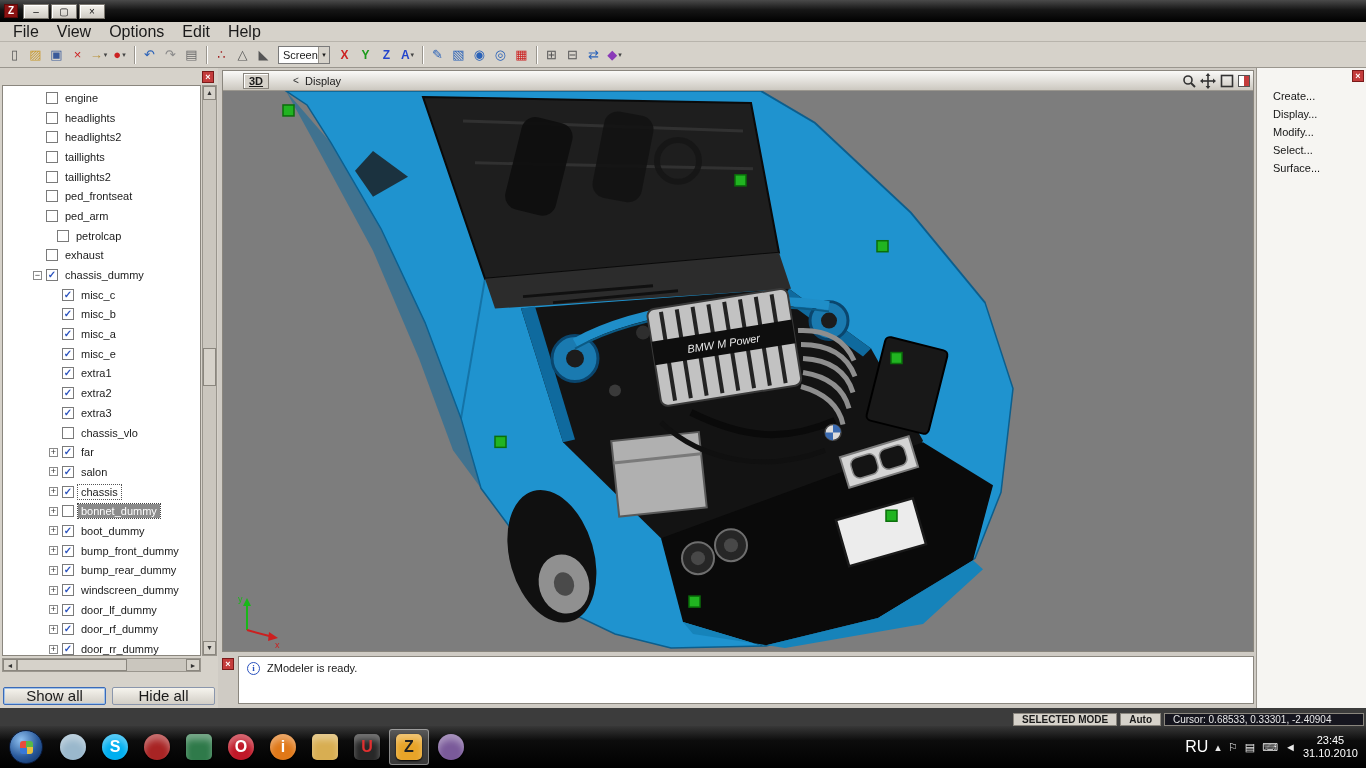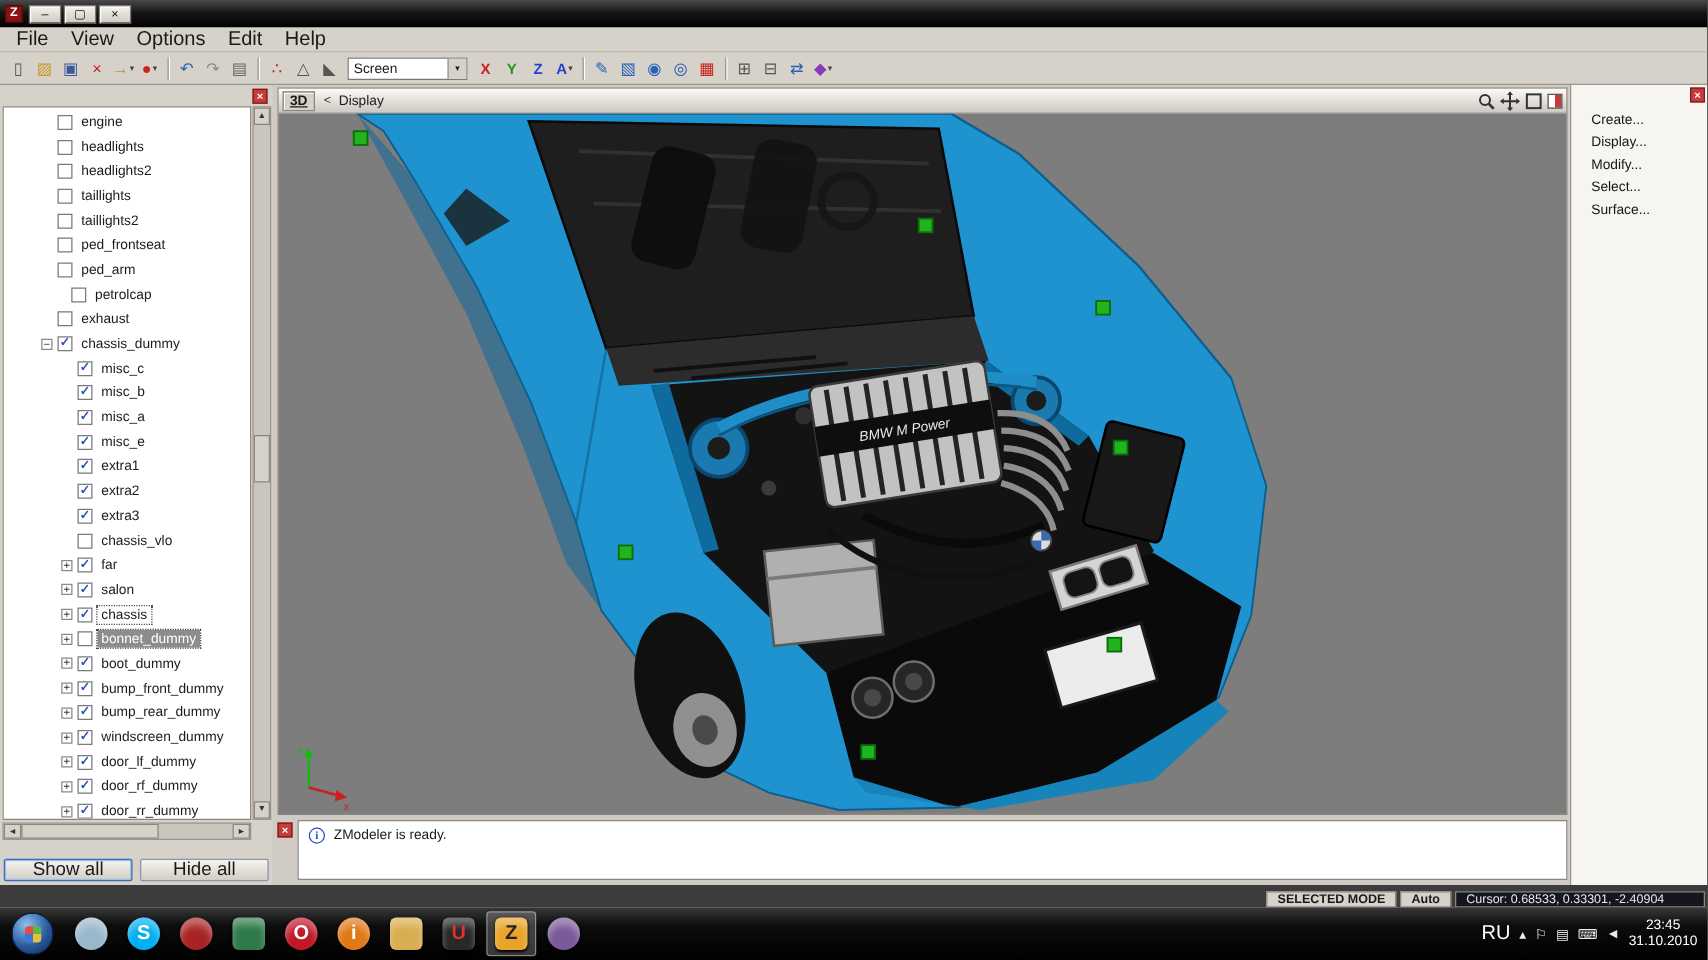--- a/index.html
+++ b/index.html
@@ -26,21 +26,21 @@
   .menu-item { padding:2px 9px; font-size:16px; }
   
   .toolbar { position:absolute; top:42px; left:0; width:100%; height:26px; background:#d6d2ca;
     border-bottom:1px solid #9a968e; display:flex; align-items:center; padding-left:4px; }
   .tb-btn { height:20px; min-width:21px; display:flex; align-items:center; justify-content:center;
     border:1px solid transparent; font-size:13px; }
   .tb-glyph { display:inline-block; line-height:1; }
   .tb-letter .tb-glyph { font-weight:bold; font-size:12px; }
   .tb-dd { font-size:7px; color:#444; margin-left:1px; }
   .tb-sep { width:1px; height:18px; background:#9a968e; box-shadow:1px 0 0 #fff; margin:0 4px; }
-  .tb-combo { width:96px; height:18px; background:#fff; border:1px solid #7a7a7a;
+  .tb-combo { width:52px; height:18px; background:#fff; border:1px solid #7a7a7a;
     display:flex; align-items:center; font-size:11px; padding-left:4px; margin:10px 4px; }
   .tb-combo-text { flex:1; }
   .tb-combo-btn { width:15px; height:100%; background:#d6d2ca; border-left:1px solid #9a968e;
     font-size:7px; display:flex; align-items:center; justify-content:center; }
   
   .workspace { position:absolute; top:68px; left:0; width:1366px; height:640px; }
   
   .left-panel { position:absolute; top:0; left:0; width:218px; height:640px; background:#d6d2ca; }
   .red-x { width:12px; height:12px; background:#c43c3c; border:1px solid #7a1a1a; color:#fff;
     font-size:9px; line-height:10px; text-align:center; font-weight:bold; }
@@ -71,21 +71,21 @@
   .panel-buttons { position:absolute; bottom:3px; left:3px; right:3px; height:18px; display:flex; gap:6px; }
   .panel-btn { flex:1; background:linear-gradient(#f6f4ee,#d2cec6); border:1px solid #8a96ac;
     border-radius:2px; font-size:15px; text-align:center; line-height:16px; }
   .panel-btn.focused { border-color:#3a6ab8; box-shadow:0 0 0 1px #9ec0e8 inset; }
   
   .viewport { position:absolute; left:222px; top:2px; width:1032px; height:582px;
     border:1px solid #8a867e; background:#d6d2ca; }
   .vp-header { position:absolute; top:0; left:0; right:0; height:20px;
     background:linear-gradient(#fafaf8,#ccc8c0); border-bottom:1px solid #9a968e;
     display:flex; align-items:center; }
-  .vp-3d { width:26px; height:16px; margin:0 3px; background:#d6d2ca; border:1px solid #8a867e;
+  .vp-3d { width:26px; height:16px; margin:0 20px; background:#d6d2ca; border:1px solid #8a867e;
     box-shadow:inset 1px 1px 0 #fff; font-size:11px; font-weight:bold; text-align:center; line-height:14px;text-decoration:underline; }
   .vp-back { width:14px; text-align:center; font-size:10px; color:#333; }
   .vp-label { font-size:11px; margin-left:2px; }
   .vp-spacer { flex:1; }
   .vp-icon { width:16px; height:16px; margin-right:3px; }
   .vp-redsq { width:12px; height:12px; border:1px solid #555; margin-right:3px;
     background:linear-gradient(90deg,#fff 50%,#c43c3c 50%); }
   .vp-canvas { position:absolute; top:20px; left:0; right:0; bottom:0; background:var(--viewport-bg,#7d7d7d); }
   .vp-canvas svg { display:block; width:100%; height:100%; }
   

